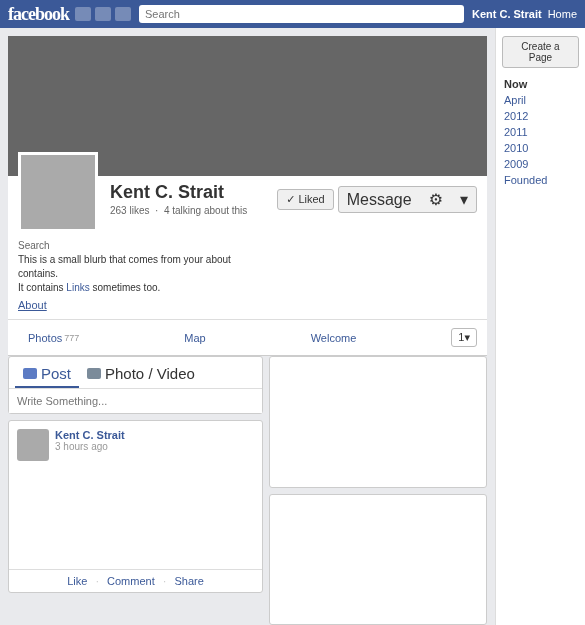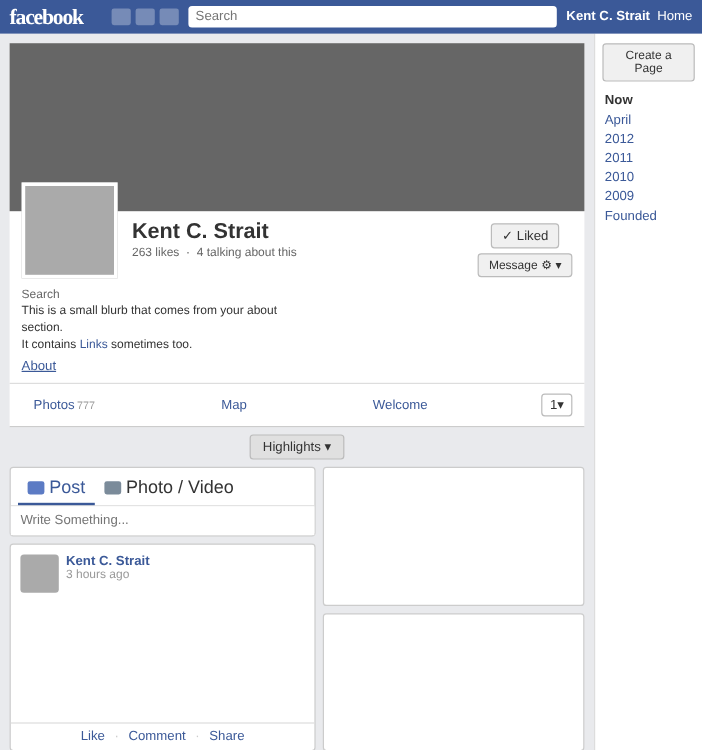--- a/index.html
+++ b/index.html
@@ -20,21 +20,21 @@
       align-items: center;
       padding: 0 8px;
       position: relative;
     }
     #fb-logo {
       color: white;
       font-size: 18px;
       font-weight: bold;
       font-family: Georgia, serif;
       letter-spacing: -1px;
-      margin-right: 24px;
+      margin-right: 6px;
     }
     #nav-icons {
       display: flex;
       gap: 4px;
       align-items: center;
       margin-right: 8px;
     }
     .nav-icon-small {
       width: 16px;
       height: 14px;
@@ -120,42 +120,41 @@
     #profile-stats {
       font-size: 10px;
       color: #666;
       margin-top: 2px;
     }
     #profile-actions {
       display: flex;
       gap: 4px;
       align-items: center;
       margin-top: 4px;
-      flex-direction: column;
     }
     .liked-btn {
       background: #f0f0f0;
       border: 1px solid #bbb;
       border-radius: 3px;
       padding: 3px 8px;
       font-size: 11px;
       cursor: pointer;
       color: #333;
     }
     .message-btn {
       background: #f0f0f0;
       border: 1px solid #bbb;
       border-radius: 3px;
       padding: 3px 8px;
-      font-size: 10px;
-      cursor: pointer;
-      color: #333;
-      display: flex;
-      align-items: center;
-      gap: 3px;
+      font-size: 16px;
+      cursor: pointer;
+      color: #333;
+      display: flex;
+      align-items: center;
+      gap: 17px;
     }
 
     
     #about-section {
       padding: 8px 10px;
       font-size: 10px;
       color: #333;
     }
     #about-section .website-label {
       color: #666;
@@ -418,44 +417,41 @@
             <span>⚙</span>
             <span>▾</span>
           </button>
         </div>
       </div>
 
       <div id="about-section">
         <div class="website-label">Search</div>
         <div class="blurb-text">
           <span>This is a small blurb that comes from your about</span><br>
-          <span>section.</span><br>
+          <span>contains.</span><br>
           <span>It contains </span><span class="link-text">Links</span><span> sometimes too.</span>
         </div>
         <a class="" href="#" style="color:#3b5998;font-size:11px;display:block;margin-top:4px;">About</a>
       </div>
 
       <div id="profile-tabs-row">
         <div class="profile-tab">
           <span>Photos</span>
           <span class="tab-count" id="photos-tab-count"> 777</span>
         </div>
         <div class="profile-tab">
           <span>Map</span>
         </div>
         <div class="profile-tab">
           <span>Welcome</span>
         </div>
         <button id="tab-number-btn">1▾</button>
       </div>
     </div>
 
-    <div id="highlights-bar">
-      <button id="highlights-btn">Highlights ▾</button>
-    </div>
 
     <div id="feed-area">
 
       <div id="left-feed">
 
         <div id="post-box">
           <div id="post-tabs">
             <div class="post-tab active">
               <div class="post-tab-icon"></div>
               <span>Post</span>

